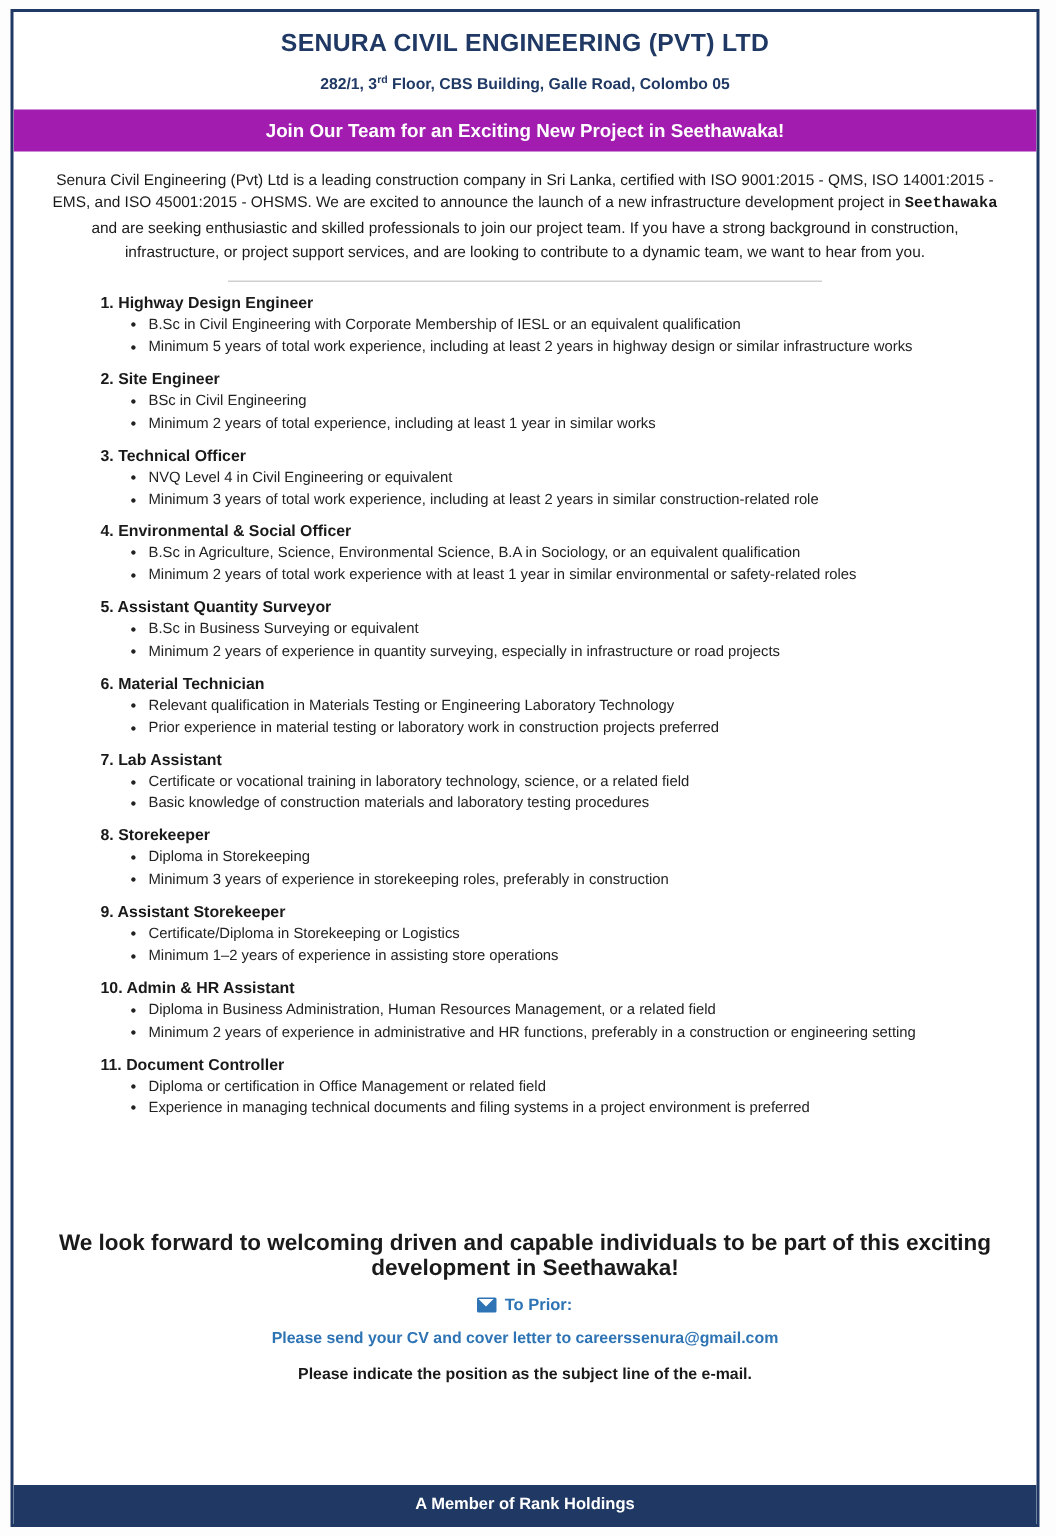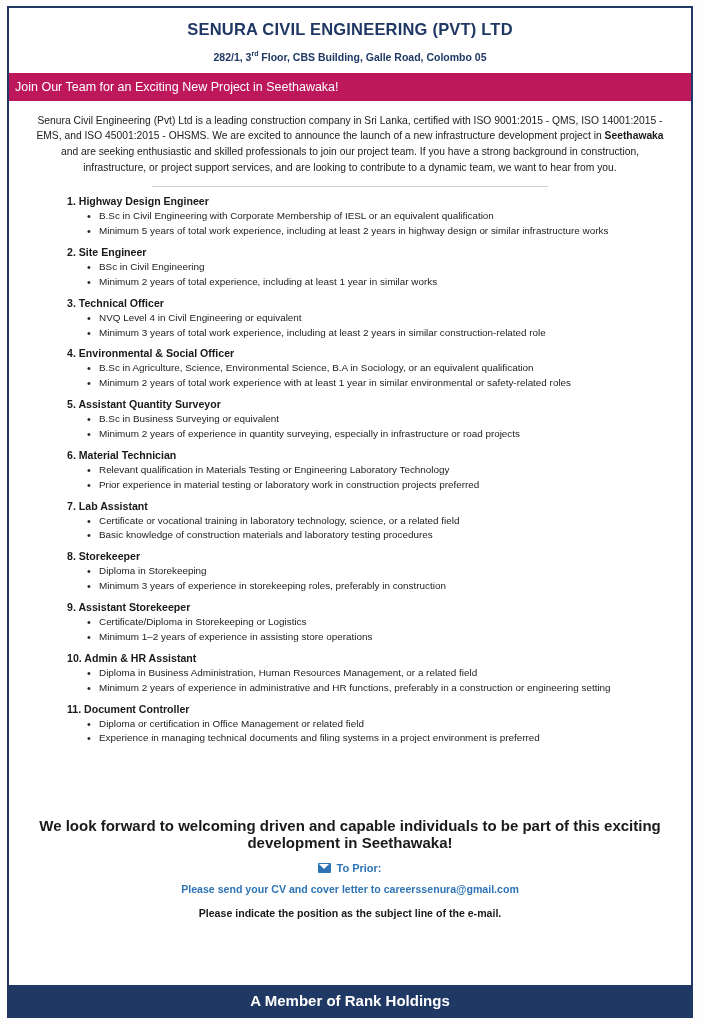--- a/index.html
+++ b/index.html
@@ -48,36 +48,38 @@
     font-weight: bold;
     color: #1f3864;
     margin-top: 11px;
     margin-bottom: 6px;
   }
   .company-address sup {
     font-size: 7px;
     vertical-align: super;
   }
   .banner {
-    background: #be185d;
+    background: #a21caf;
     color: #ffffff;
+    text-align: center;
     font-size: 12.5px;
-    font-weight: normal;
+    font-weight: bold;
     padding: 7px 6px;
     margin: 0 0 0 0;
   }
   .intro {
     font-size: 10.3px;
     line-height: 1.55;
     color: #1a1a1a;
     text-align: center;
     padding: 12px 22px 6px 22px;
   }
   .intro b {
     font-weight: bold;
+    font-family: Liberation Mono, monospace;
   }
   .divider {
     width: 58%;
     margin: 4px auto 2px auto;
     border-top: 1px solid #d0d0d0;
   }
   .positions {
     padding: 6px 24px 0 58px;
     flex: 1 1 auto;
   }
@@ -163,21 +165,21 @@
     margin-top: 10px;
     padding-bottom: 10px;
   }
   .footer-spacer {
     flex: 1 1 auto;
   }
   .footer-band {
     background: #1f3864;
     color: #ffffff;
     text-align: center;
-    font-size: 15px;
+    font-size: 11px;
     font-weight: bold;
     padding: 7px 4px;
   }
 </style>
 </head>
 <body>
 
 <div class="page">
   <div class="frame">
 

